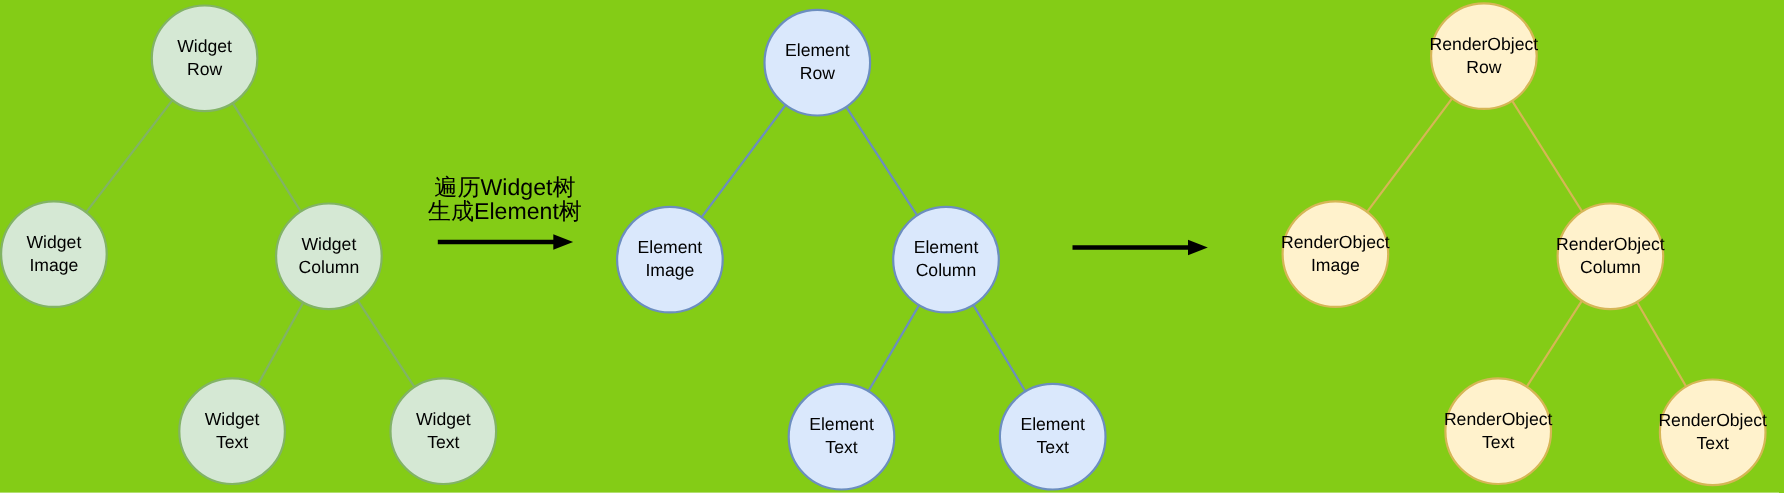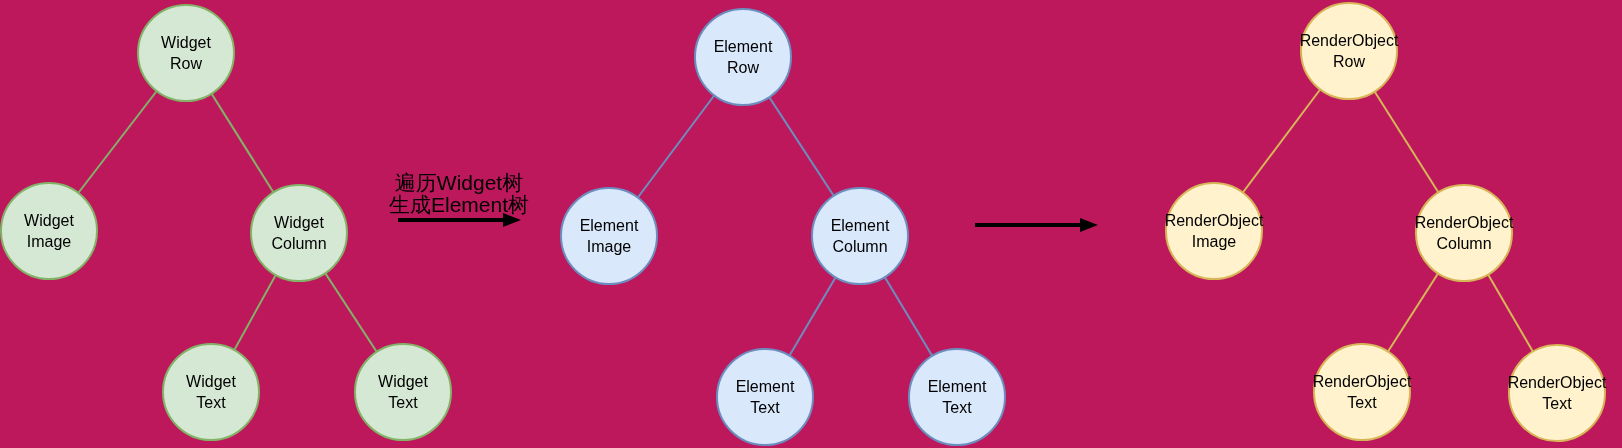--- a/index.html
+++ b/index.html
@@ -5,21 +5,21 @@
   html, body {
     margin: 0;
     padding: 0;
     background: #ffffff;
     font-family: "Liberation Sans", "DejaVu Sans", sans-serif;
   }
   .canvas {
     position: relative;
     width: 1622px;
     height: 448px;
-    background: #be185d;
+    background: #84cc16;
     overflow: hidden;
   }
   .edges-layer {
     position: absolute;
     left: 0; top: 0;
     width: 1622px;
     height: 448px;
   }
   .node {
     position: absolute;
@@ -145,16 +145,16 @@
   </div>
   <div class="node" style="left: 1313px; top: 343px; background-color: rgb(255, 242, 204); border-color: rgb(214, 182, 86);">
     <span class="node-label">RenderObject
 Text</span>
   </div>
   <div class="node" style="left: 1508px; top: 344px; background-color: rgb(255, 242, 204); border-color: rgb(214, 182, 86);">
     <span class="node-label">RenderObject
 Text</span>
   </div>
 
-  <div class="arrow-label" style="left:459px;top:172px">遍历Widget树
+  <div class="arrow-label" style="left:459px;top:160px">遍历Widget树
 生成Element树</div>
 
 </div>
 
 </body></html>

